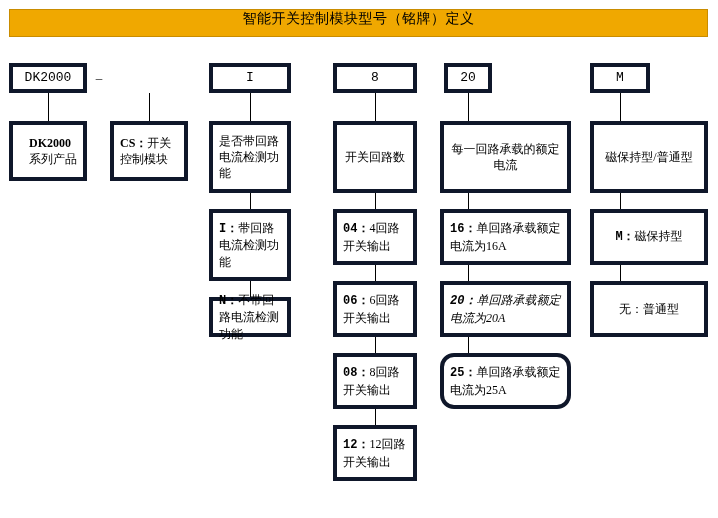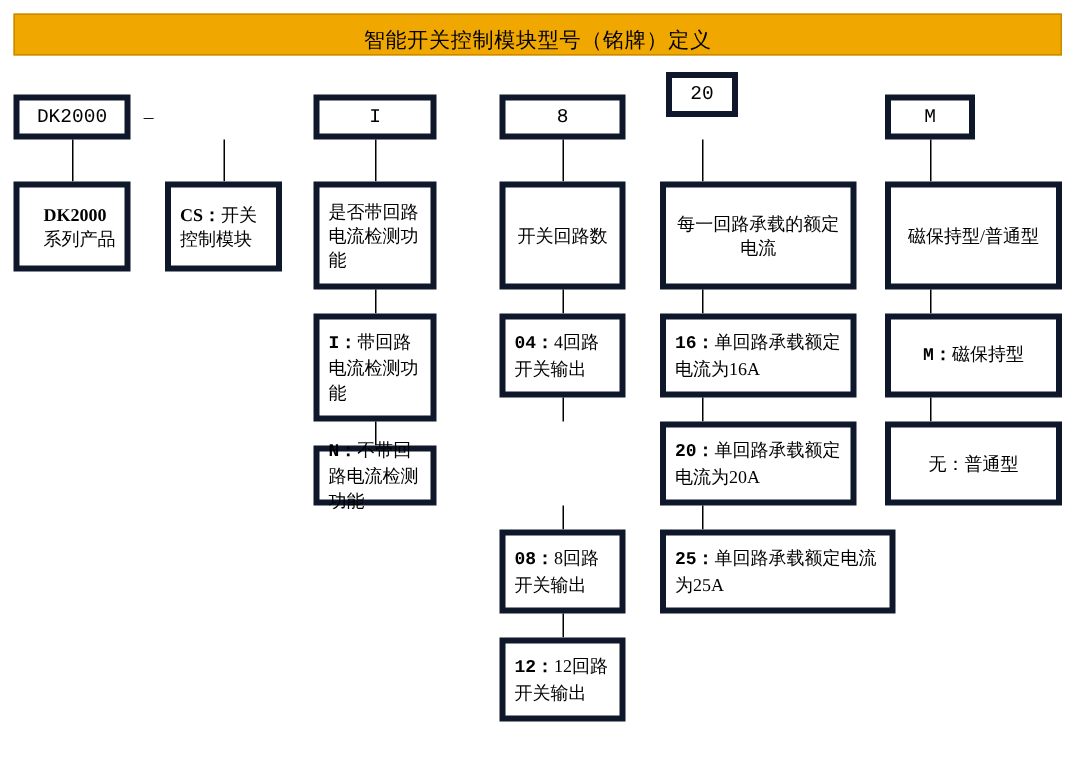--- a/index.html
+++ b/index.html
@@ -26,21 +26,21 @@
   .title-bar {
     position: absolute;
     left: 9px;
     top: 9px;
     width: 699px;
     height: 28px;
     background: #f0a800;
     border: 1px solid #c98c00;
     box-sizing: border-box;
     display: flex;
-    align-items: flex-end;
+    align-items: flex-start;
     justify-content: center;
   }
   .title-bar .title-text {
     font-size: 14px;
     font-family: "Liberation Serif", "DejaVu Serif", serif;
     color: #000;
     letter-spacing: 0.5px;
   }
 
   
@@ -128,46 +128,49 @@
   </div>
   <div class="line-v" style="left:375px; top:93px; height:28px;"></div>
   <div class="box pad center" style="left:333px; top:121px; width:84px; height:72px;">
     <span class="inner">开关回路数</span>
   </div>
   <div class="line-v" style="left:375px; top:193px; height:16px;"></div>
   <div class="box pad" style="left:333px; top:209px; width:84px; height:56px;">
     <span class="inner"><b class="bold-lead code-label">04：</b><span>4回路开关输出</span></span>
   </div>
   <div class="line-v" style="left:375px; top:265px; height:16px;"></div>
+  <div class="box pad" style="left:333px; top:281px; width:84px; height:56px;">
+    <span class="inner"><b class="bold-lead code-label">06：</b><span>6回路开关输出</span></span>
+  </div>
   <div class="line-v" style="left:375px; top:337px; height:16px;"></div>
   <div class="box pad" style="left:333px; top:353px; width:84px; height:56px;">
     <span class="inner"><b class="bold-lead code-label">08：</b><span>8回路开关输出</span></span>
   </div>
   <div class="line-v" style="left:375px; top:409px; height:16px;"></div>
   <div class="box pad" style="left:333px; top:425px; width:84px; height:56px;">
     <span class="inner"><b class="bold-lead code-label">12：</b><span>12回路开关输出</span></span>
   </div>
 
-  <div class="box center" style="left:444px; top:48px; width:48px; height:30px;">
+  <div class="box center" style="left:444px; top:63px; width:48px; height:30px;">
     <span class="head-box">20</span>
   </div>
   <div class="line-v" style="left:468px; top:93px; height:28px;"></div>
   <div class="box pad center" style="left:440px; top:121px; width:131px; height:72px;">
     <span class="inner">每一回路承载的额定电流</span>
   </div>
   <div class="line-v" style="left:468px; top:193px; height:16px;"></div>
   <div class="box pad" style="left:440px; top:209px; width:131px; height:56px;">
     <span class="inner"><b class="bold-lead code-label">16：</b><span>单回路承载额定电流为16A</span></span>
   </div>
   <div class="line-v" style="left:468px; top:265px; height:16px;"></div>
-  <div class="box pad" style="left:440px; top:281px; width:131px; height:56px;">
+  <div class="box pad" style="left:440px; top:281px; width:131px; height:56px;font-style:italic;">
     <span class="inner"><b class="bold-lead code-label">20：</b><span>单回路承载额定电流为20A</span></span>
   </div>
   <div class="line-v" style="left:468px; top:337px; height:16px;"></div>
-  <div class="box pad" style="left:440px; top:353px; width:157px; height:56px;">
+  <div class="box pad" style="left:440px; top:353px; width:131px; height:56px;border-radius:14px;">
     <span class="inner"><b class="bold-lead code-label">25：</b><span>单回路承载额定电流为25A</span></span>
   </div>
 
   <div class="box center" style="left:590px; top:63px; width:60px; height:30px;">
     <span class="head-box">M</span>
   </div>
   <div class="line-v" style="left:620px; top:93px; height:28px;"></div>
   <div class="box pad center" style="left:590px; top:121px; width:118px; height:72px;">
     <span class="inner">磁保持型/普通型</span>
   </div>

